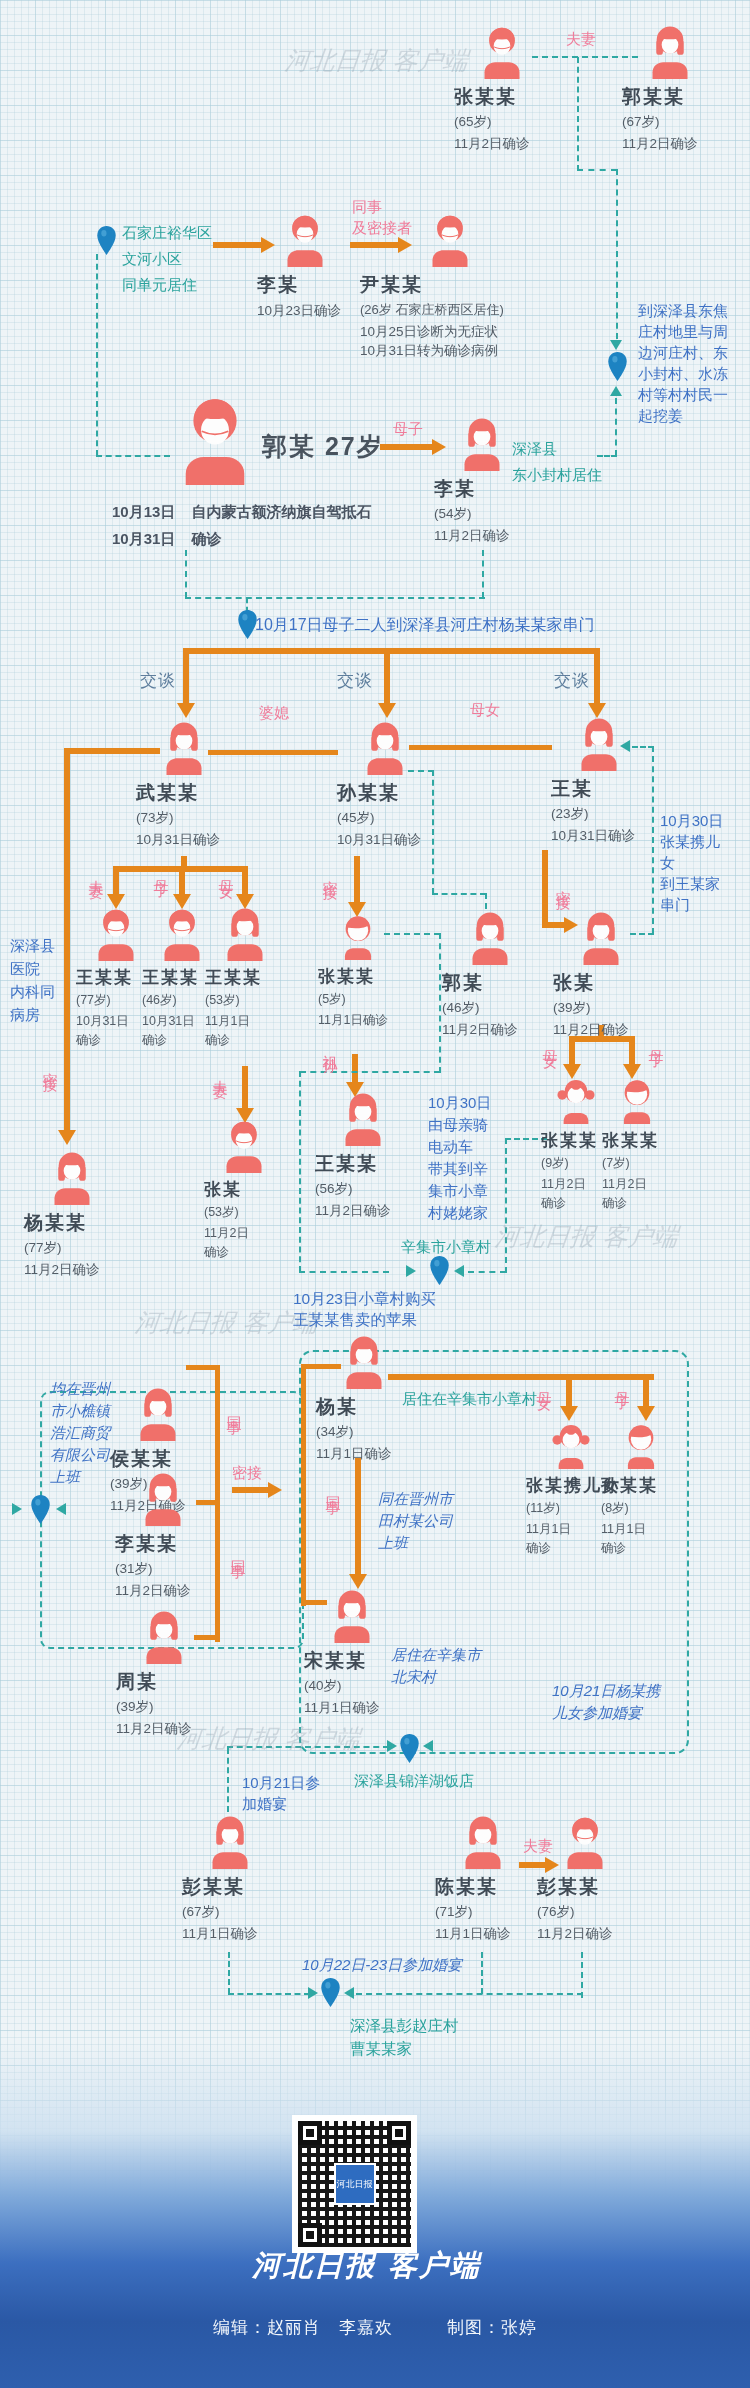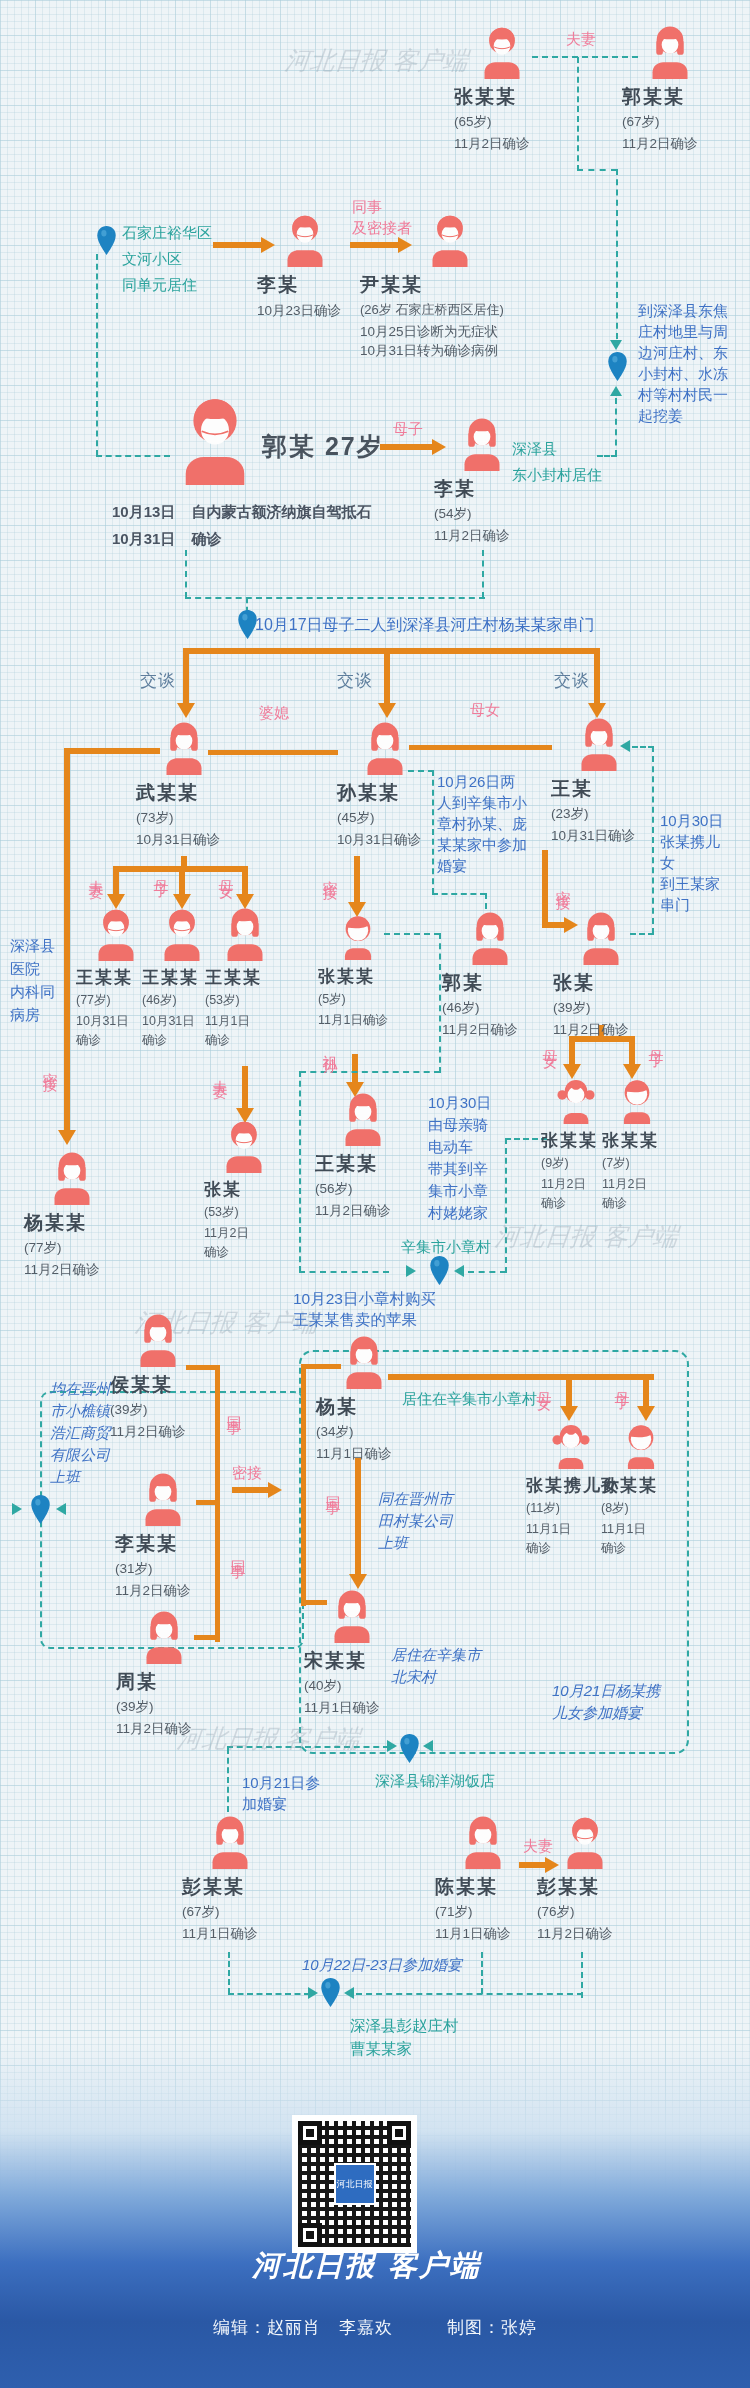--- a/index.html
+++ b/index.html
@@ -180,25 +180,20 @@
   <div class="lv" style="left:594px;top:648px;height:57px"></div>
   <div class="td" style="left:588px;top:703px"></div>
   <div class="talk" style="left:140px;top:669px">交谈</div>
   <div class="talk" style="left:337px;top:669px">交谈</div>
   <div class="talk" style="left:554px;top:669px">交谈</div>
   <div class="lh" style="left:208px;top:750px;width:130px;height:5px"></div>
   <div class="rel" style="left:259px;top:702px">婆媳</div>
   <div class="lh" style="left:409px;top:745px;width:143px;height:5px"></div>
   <div class="rel" style="left:470px;top:699px">母女</div>
 
-  <div class="bnote" style="left:437px;top:771px;width:100px">10月26日两
-人到辛集市小
-章村孙某、庞
-某某家中参加
-婚宴</div>
   <div class="dh" style="left:408px;top:770px;width:26px"></div>
   <div class="dv" style="left:432px;top:770px;height:124px"></div>
   <div class="dh" style="left:432px;top:893px;width:54px"></div>
   <div class="dv" style="left:485px;top:893px;height:16px"></div>
 
   <div class="sl" style="left:620px;top:740px"></div>
   <div class="dh" style="left:632px;top:746px;width:22px"></div>
   <div class="dv" style="left:652px;top:746px;height:188px"></div>
   <div class="dh" style="left:630px;top:933px;width:24px"></div>
   <div class="bnote" style="left:660px;top:810px;width:70px">10月30日
@@ -318,21 +313,21 @@
   <div class="rel" style="left:232px;top:1462px">密接</div>
   <div class="lh" style="left:232px;top:1487px;width:38px"></div>
   <div class="tr" style="left:268px;top:1482px"></div>
 
   <div class="dh" style="left:227px;top:1746px;width:162px"></div>
   <div class="sr" style="left:387px;top:1740px"></div>
   <svg class="pin" style="left:400px;top:1734px" width="19" height="29" viewBox="0 0 18 28">
       <use href="#i-pin"></use>
     </svg>
   <div class="sl" style="left:423px;top:1740px"></div>
-  <div class="tnote" style="left:375px;top:1768px">深泽县锦洋湖饭店</div>
+  <div class="tnote" style="left:354px;top:1768px">深泽县锦洋湖饭店</div>
   <div class="bnote" style="left:242px;top:1772px">10月21日参
 加婚宴</div>
   <div class="dv" style="left:227px;top:1748px;height:64px"></div>
   <div class="rel" style="left:523px;top:1835px">夫妻</div>
   <div class="lh" style="left:519px;top:1862px;width:28px"></div>
   <div class="tr" style="left:545px;top:1857px"></div>
   <div class="dv" style="left:228px;top:1952px;height:42px"></div>
   <div class="dv" style="left:481px;top:1952px;height:42px"></div>
   <div class="dv" style="left:581px;top:1952px;height:46px"></div>
   <div class="dh" style="left:228px;top:1993px;width:82px"></div>
@@ -497,21 +492,21 @@
     </div>
   <div class="person sm kid" style="left:602px;top:1076px;width:70px">
       <svg class="pic" viewBox="0 0 60 66">
         <use href="#i-boy"></use>
       </svg>
       <div class="pname">张某某</div>
       <div class="page">(7岁)</div>
       <div class="pdate">11月2日
 确诊</div>
     </div>
-  <div class="person" style="left:110px;top:1312px;width:96px">
+  <div class="person" style="left:110px;top:1386px;width:96px">
       <svg class="pic" viewBox="0 0 60 66">
         <use href="#i-woman"></use>
       </svg>
       <div class="pname">侯某某</div>
       <div class="page">(39岁)</div>
       <div class="pdate">11月2日确诊</div>
     </div>
   <div class="person" style="left:316px;top:1334px;width:96px">
       <svg class="pic" viewBox="0 0 60 66">
         <use href="#i-woman"></use>

